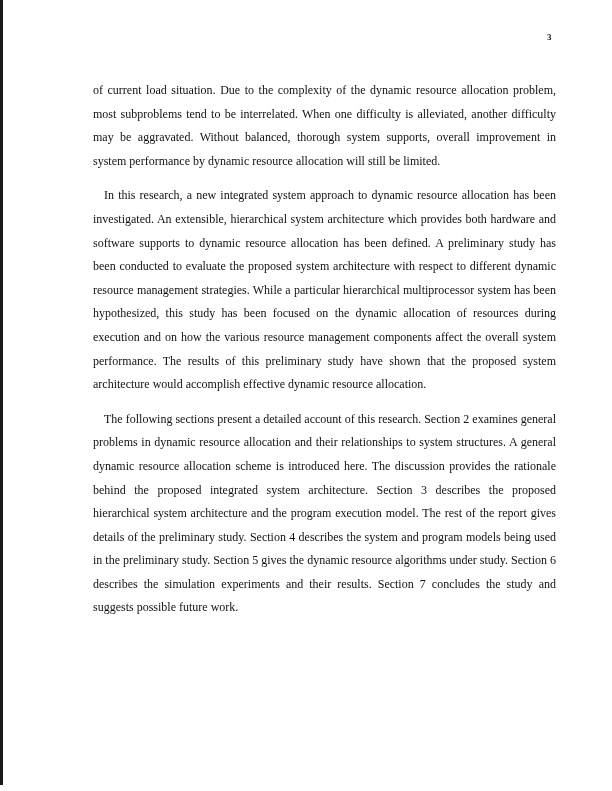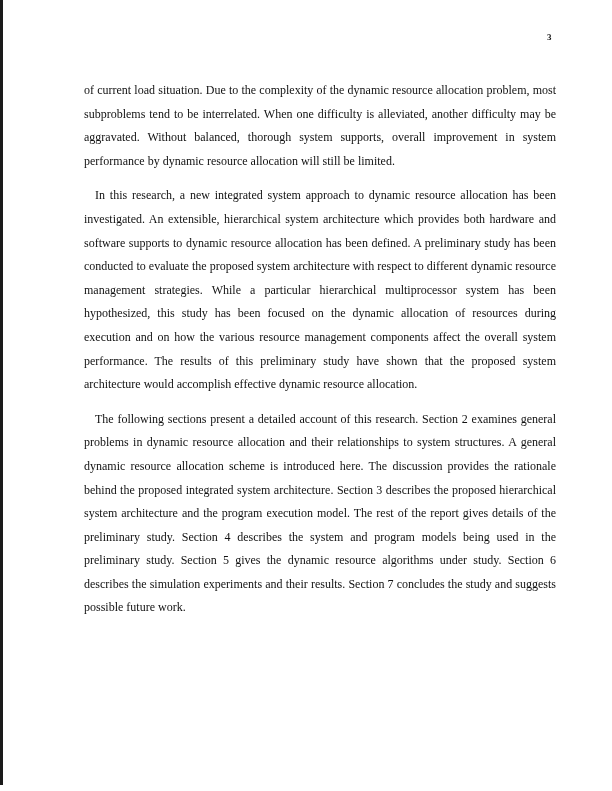--- a/index.html
+++ b/index.html
@@ -30,21 +30,21 @@
       font-size: 9px;
       font-weight: bold;
     }
     .body-text {
       position: absolute;
       left: 81px;
       top: 79px;
       width: 475px;
     }
     .para {
-      margin: 0 0 11px 3px;
+      margin: 0 0 11px 12px;
       font-size: 12px;
       line-height: 23.6px;
       text-align: justify;
       text-indent: 11px;
     }
     .para.first {
       text-indent: 0;
     }
   </style>
 </head>

